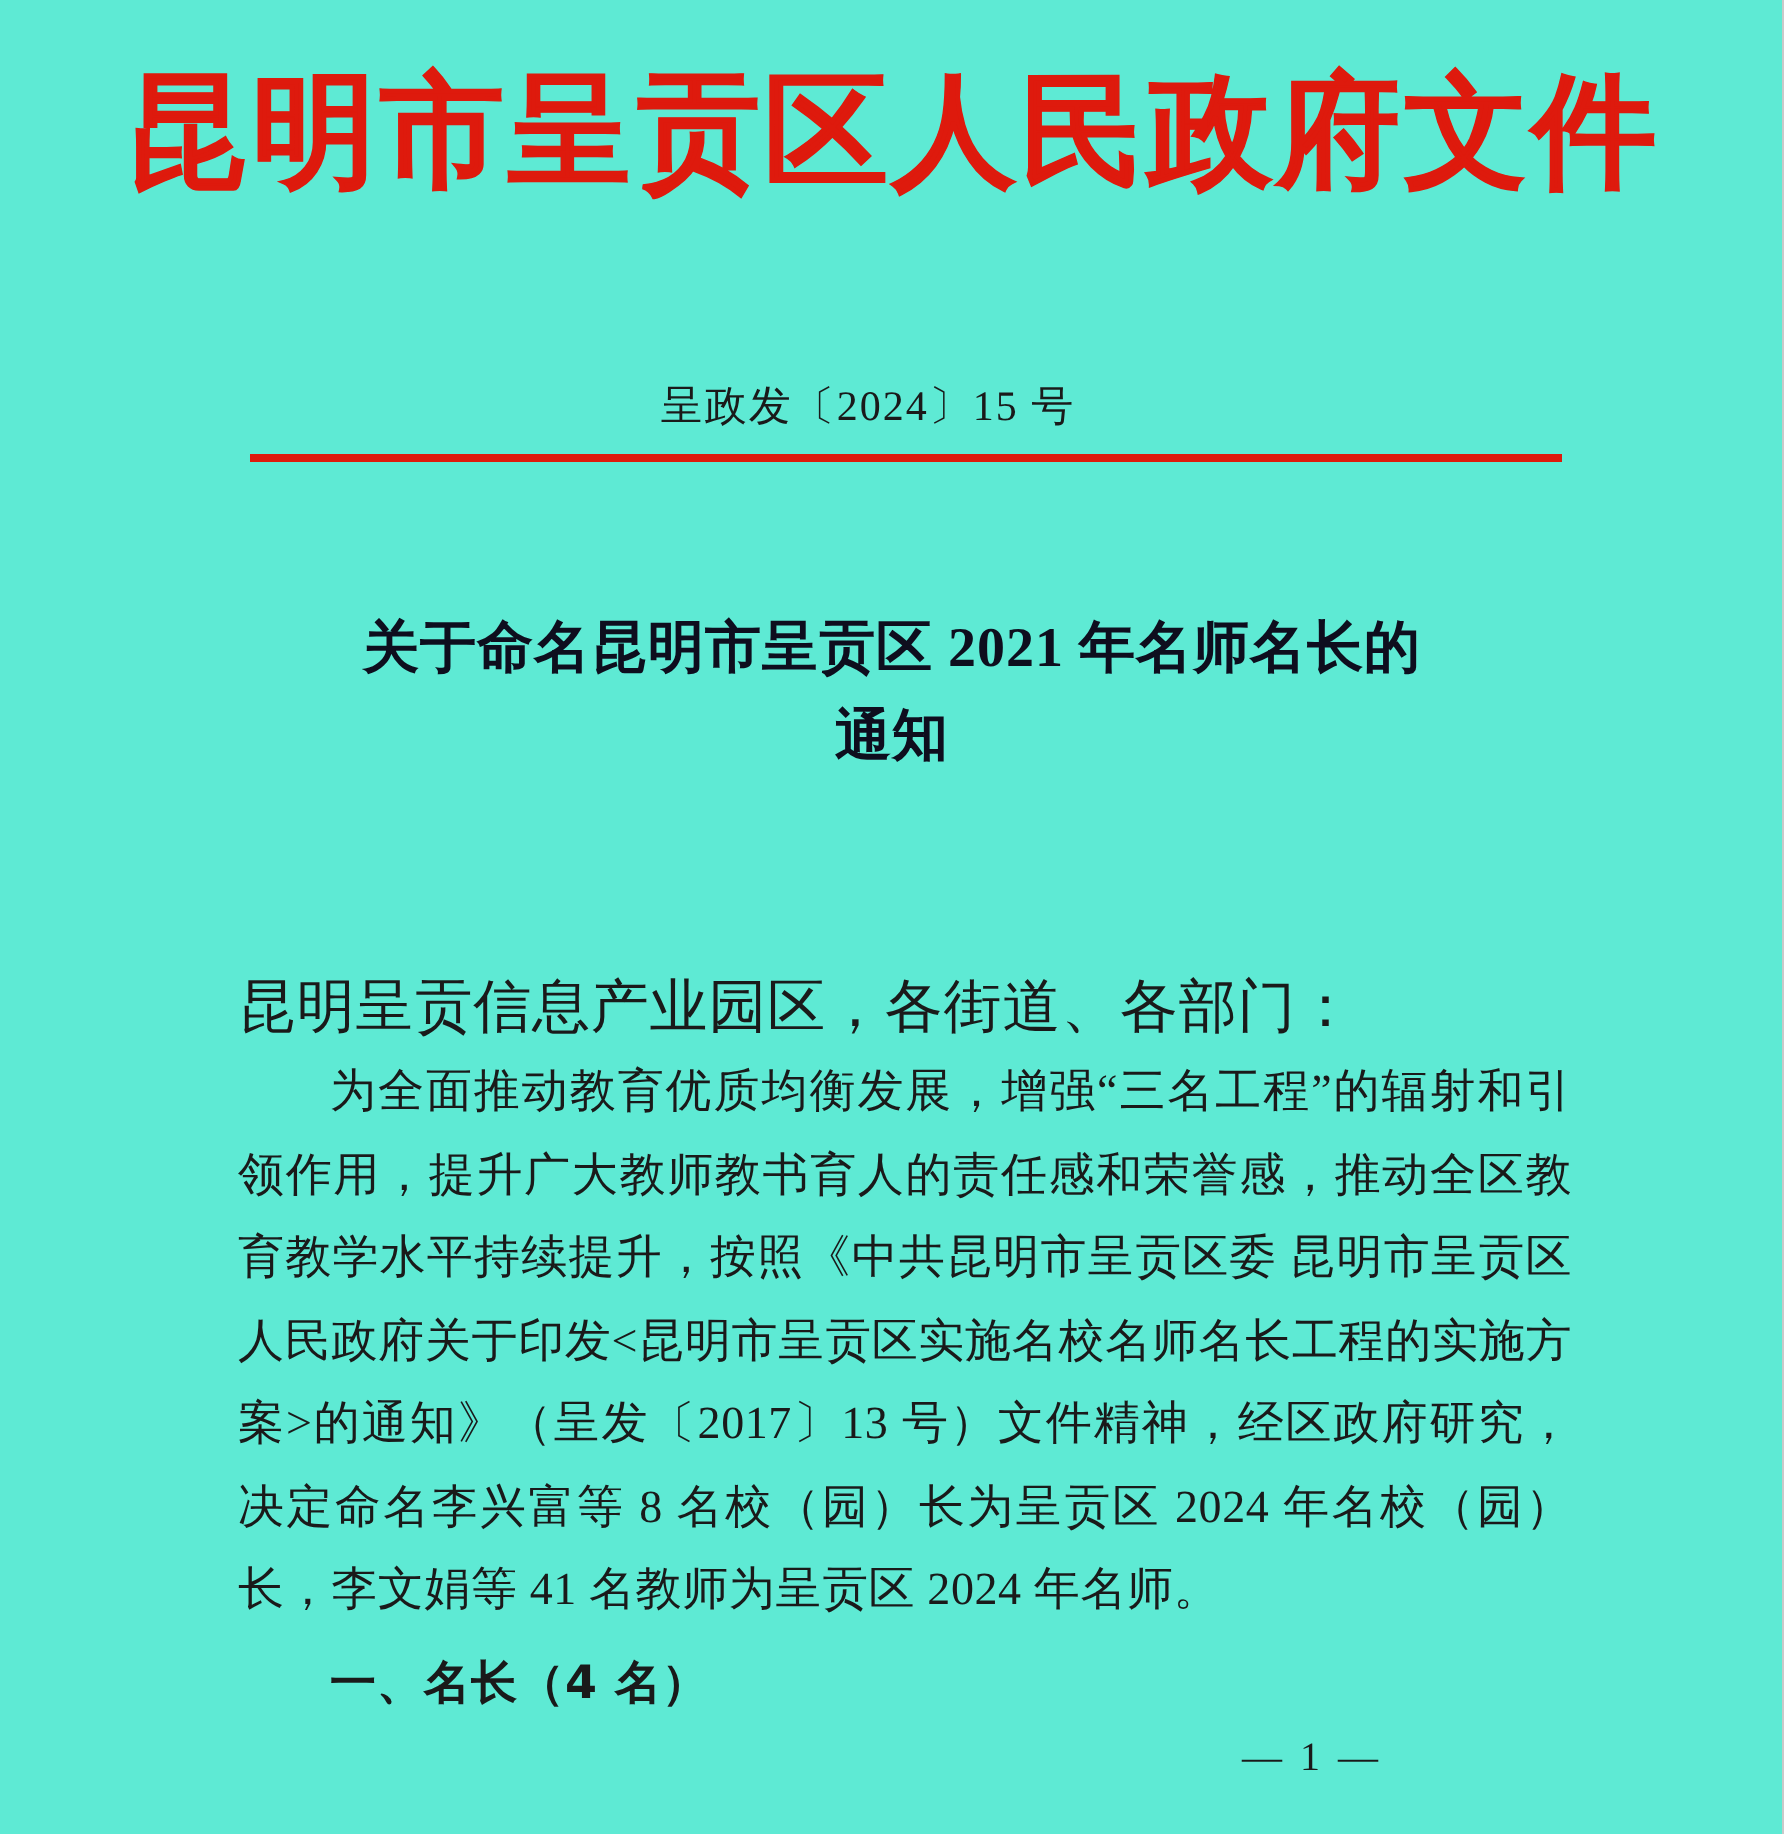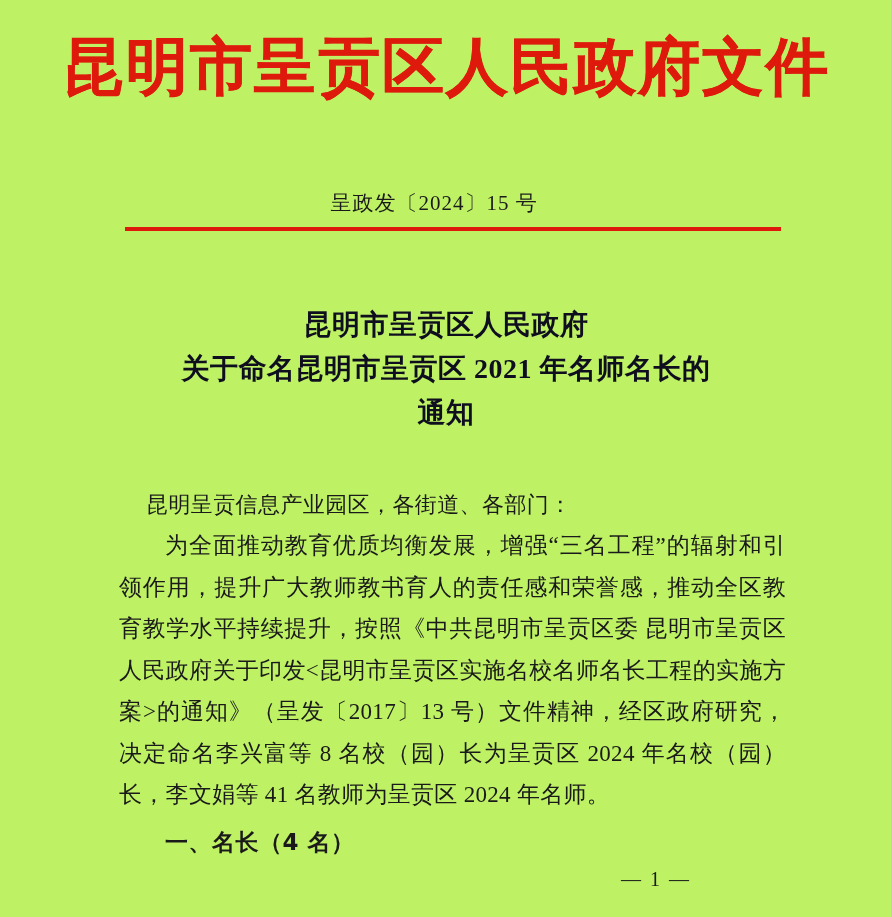--- a/index.html
+++ b/index.html
@@ -15,21 +15,21 @@
     font-family:"Liberation Serif","DejaVu Serif",serif;
     color:#1a1a1a;
     overflow:hidden;
   }
 
   
   .page {
     position:relative;
     width:892px;
     height:917px;
-    background:#bef264;
+    background:#5eead4;
     border-right:1px solid #c9c9c9;
   }
 
   
   .masthead {
     position:absolute;
     top:36px;
     left:0;
     width:892px;
     text-align:center;
@@ -88,25 +88,24 @@
   .doc-title .tline { display:block; white-space:nowrap; }
 
   
   .body-block {
     position:absolute;
     top:484px;
     left:119px;
     width:667px;
   }
   .salutation {
-    font-size:22px;
+    font-size:29px;
     line-height:41px;
     letter-spacing:0.4px;
     white-space:nowrap;
-    margin-left:27px;
   }
   .para {
     font-size:23px;
     line-height:41.5px;
     letter-spacing:0.3px;
     text-align:justify;
     text-align-last:justify;
     text-justify:inter-character;
     text-indent:2em;
   }
@@ -146,21 +145,20 @@
     <span class="masthead-title">昆明市呈贡区人民政府文件</span>
   </div>
 
   <div class="doc-number">
     <span class="doc-number-text">呈政发〔2024〕15 号</span>
   </div>
 
   <div class="red-rule"></div>
 
   <div class="doc-title">
-    <span class="tline">昆明市呈贡区人民政府</span>
     <span class="tline">关于命名昆明市呈贡区 2021 年名师名长的</span>
     <span class="tline">通知</span>
   </div>
 
   <div class="body-block">
     <div class="salutation">昆明呈贡信息产业园区，各街道、各部门：</div>
     <div class="para last">为全面推动教育优质均衡发展，增强“三名工程”的辐射和引领作用，提升广大教师教书育人的责任感和荣誉感，推动全区教育教学水平持续提升，按照《中共昆明市呈贡区委 昆明市呈贡区人民政府关于印发&lt;昆明市呈贡区实施名校名师名长工程的实施方案&gt;的通知》（呈发〔2017〕13 号）文件精神，经区政府研究，决定命名李兴富等 8 名校（园）长为呈贡区 2024 年名校（园）长，李文娟等 41 名教师为呈贡区 2024 年名师。</div>
     <div class="section-heading">一、名长（4 名）</div>
   </div>
 

